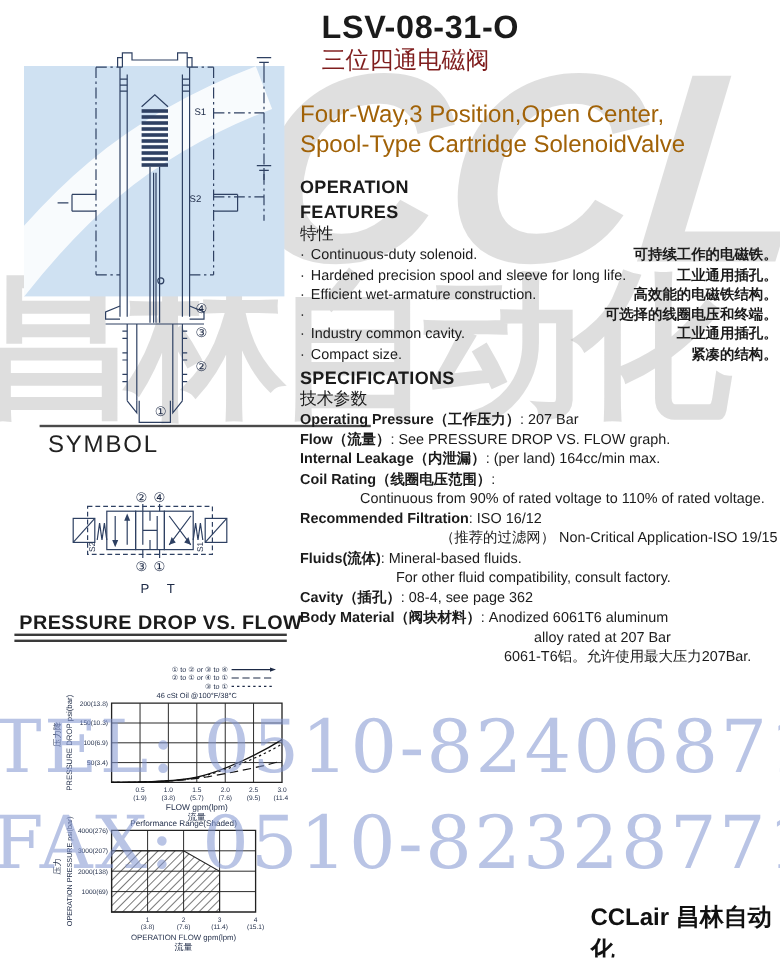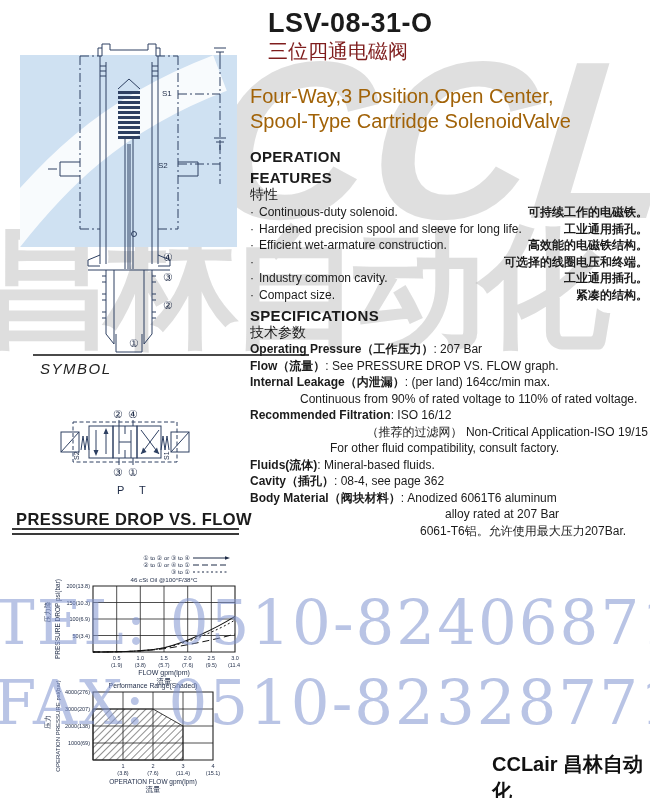--- a/index.html
+++ b/index.html
@@ -29,21 +29,21 @@
   }
   .wm-tel{left:-6px;top:592px;}
   .wm-fax{left:-6px;top:672px;}
   
   .bluebox{
     left:20px;top:55px;width:217px;height:192px;
     background:#cfe1f2;z-index:2;overflow:hidden;
   }
   .valve-svg{left:22px;top:34px;z-index:3;}
   .symbol-rule{left:33px;top:354px;width:276px;height:2px;background:#4a4a4a;z-index:2;}
-  .symbol-caption{left:40px;top:360px;font-size:15px;letter-spacing:1.5px;color:#222;z-index:2;font-style:italic;}
+  .symbol-caption{left:40px;top:360px;font-size:20px;letter-spacing:1.5px;color:#222;z-index:2;}
   .symbol-svg{left:55px;top:398px;z-index:2;}
   .rule-a{left:12px;top:528px;width:227px;height:2px;background:#3a3a3a;z-index:2;}
   .rule-b{left:12px;top:533px;width:227px;height:2px;background:#3a3a3a;z-index:2;}
   .charts-heading{left:16px;top:510px;font-size:16.5px;font-weight:bold;letter-spacing:0.4px;z-index:2;}
   .chart1-svg{left:40px;top:552px;z-index:2;}
   .chart2-svg{left:40px;top:680px;z-index:2;}
   
   .col-right{left:250px;top:8px;width:398px;z-index:2;}
   .model{font-size:27px;font-weight:bold;line-height:30px;letter-spacing:0.5px;margin-left:18px;}
   .model-cn{font-size:20px;line-height:26px;color:#7f1d1d;margin-left:18px;}
@@ -301,25 +301,26 @@
         <span class="cn">紧凑的结构。</span>
       </div>
   </div>
 
   <div class="h2 tight">SPECIFICATIONS</div>
   <div class="h-cn">技术参数</div>
   <div class="spec-list">
     <div class="spec-row"><b>Operating Pressure（工作压力）</b><span>: 207 Bar</span></div>
       <div class="spec-row"><b>Flow（流量）</b><span>: See PRESSURE DROP VS. FLOW  graph.</span></div>
       <div class="spec-row"><b>Internal Leakage（内泄漏）</b><span>: (per land) 164cc/min  max.</span></div>
+      <div class="spec-row"><b>Coil Rating（线圈电压范围）</b><span>:</span></div>
       <div class="spec-row" style="padding-left: 50px;"><b></b><span>Continuous from 90% of rated voltage to 110% of rated voltage.</span></div>
       <div class="spec-row"><b>Recommended Filtration</b><span>: ISO 16/12</span></div>
       <div class="spec-row" style="padding-left: 50px; text-align: right;"><b></b><span>（推荐的过滤网） Non-Critical Application-ISO 19/15</span></div>
+      <div class="spec-row"><b>Fluids(流体)</b><span>: Mineral-based fluids.</span></div>
       <div class="spec-row" style="padding-left: 80px;"><b></b><span>For other fluid compatibility, consult factory.</span></div>
-      <div class="spec-row"><b>Fluids(流体)</b><span>: Mineral-based fluids.</span></div>
       <div class="spec-row"><b>Cavity（插孔）</b><span>: 08-4, see page 362</span></div>
       <div class="spec-row"><b>Body Material（阀块材料）</b><span>: Anodized 6061T6 aluminum</span></div>
       <div class="spec-row" style="padding-left: 195px;"><b></b><span>alloy rated at 207 Bar</span></div>
       <div class="spec-row" style="padding-left: 170px;"><b></b><span>6061-T6铝。允许使用最大压力207Bar.</span></div>
   </div>
 </div>
 
 <div class="abs wm wm-tel">TEL: 0510-82406871</div>
 <div class="abs wm wm-fax">FAX: 0510-82328771</div>
 

